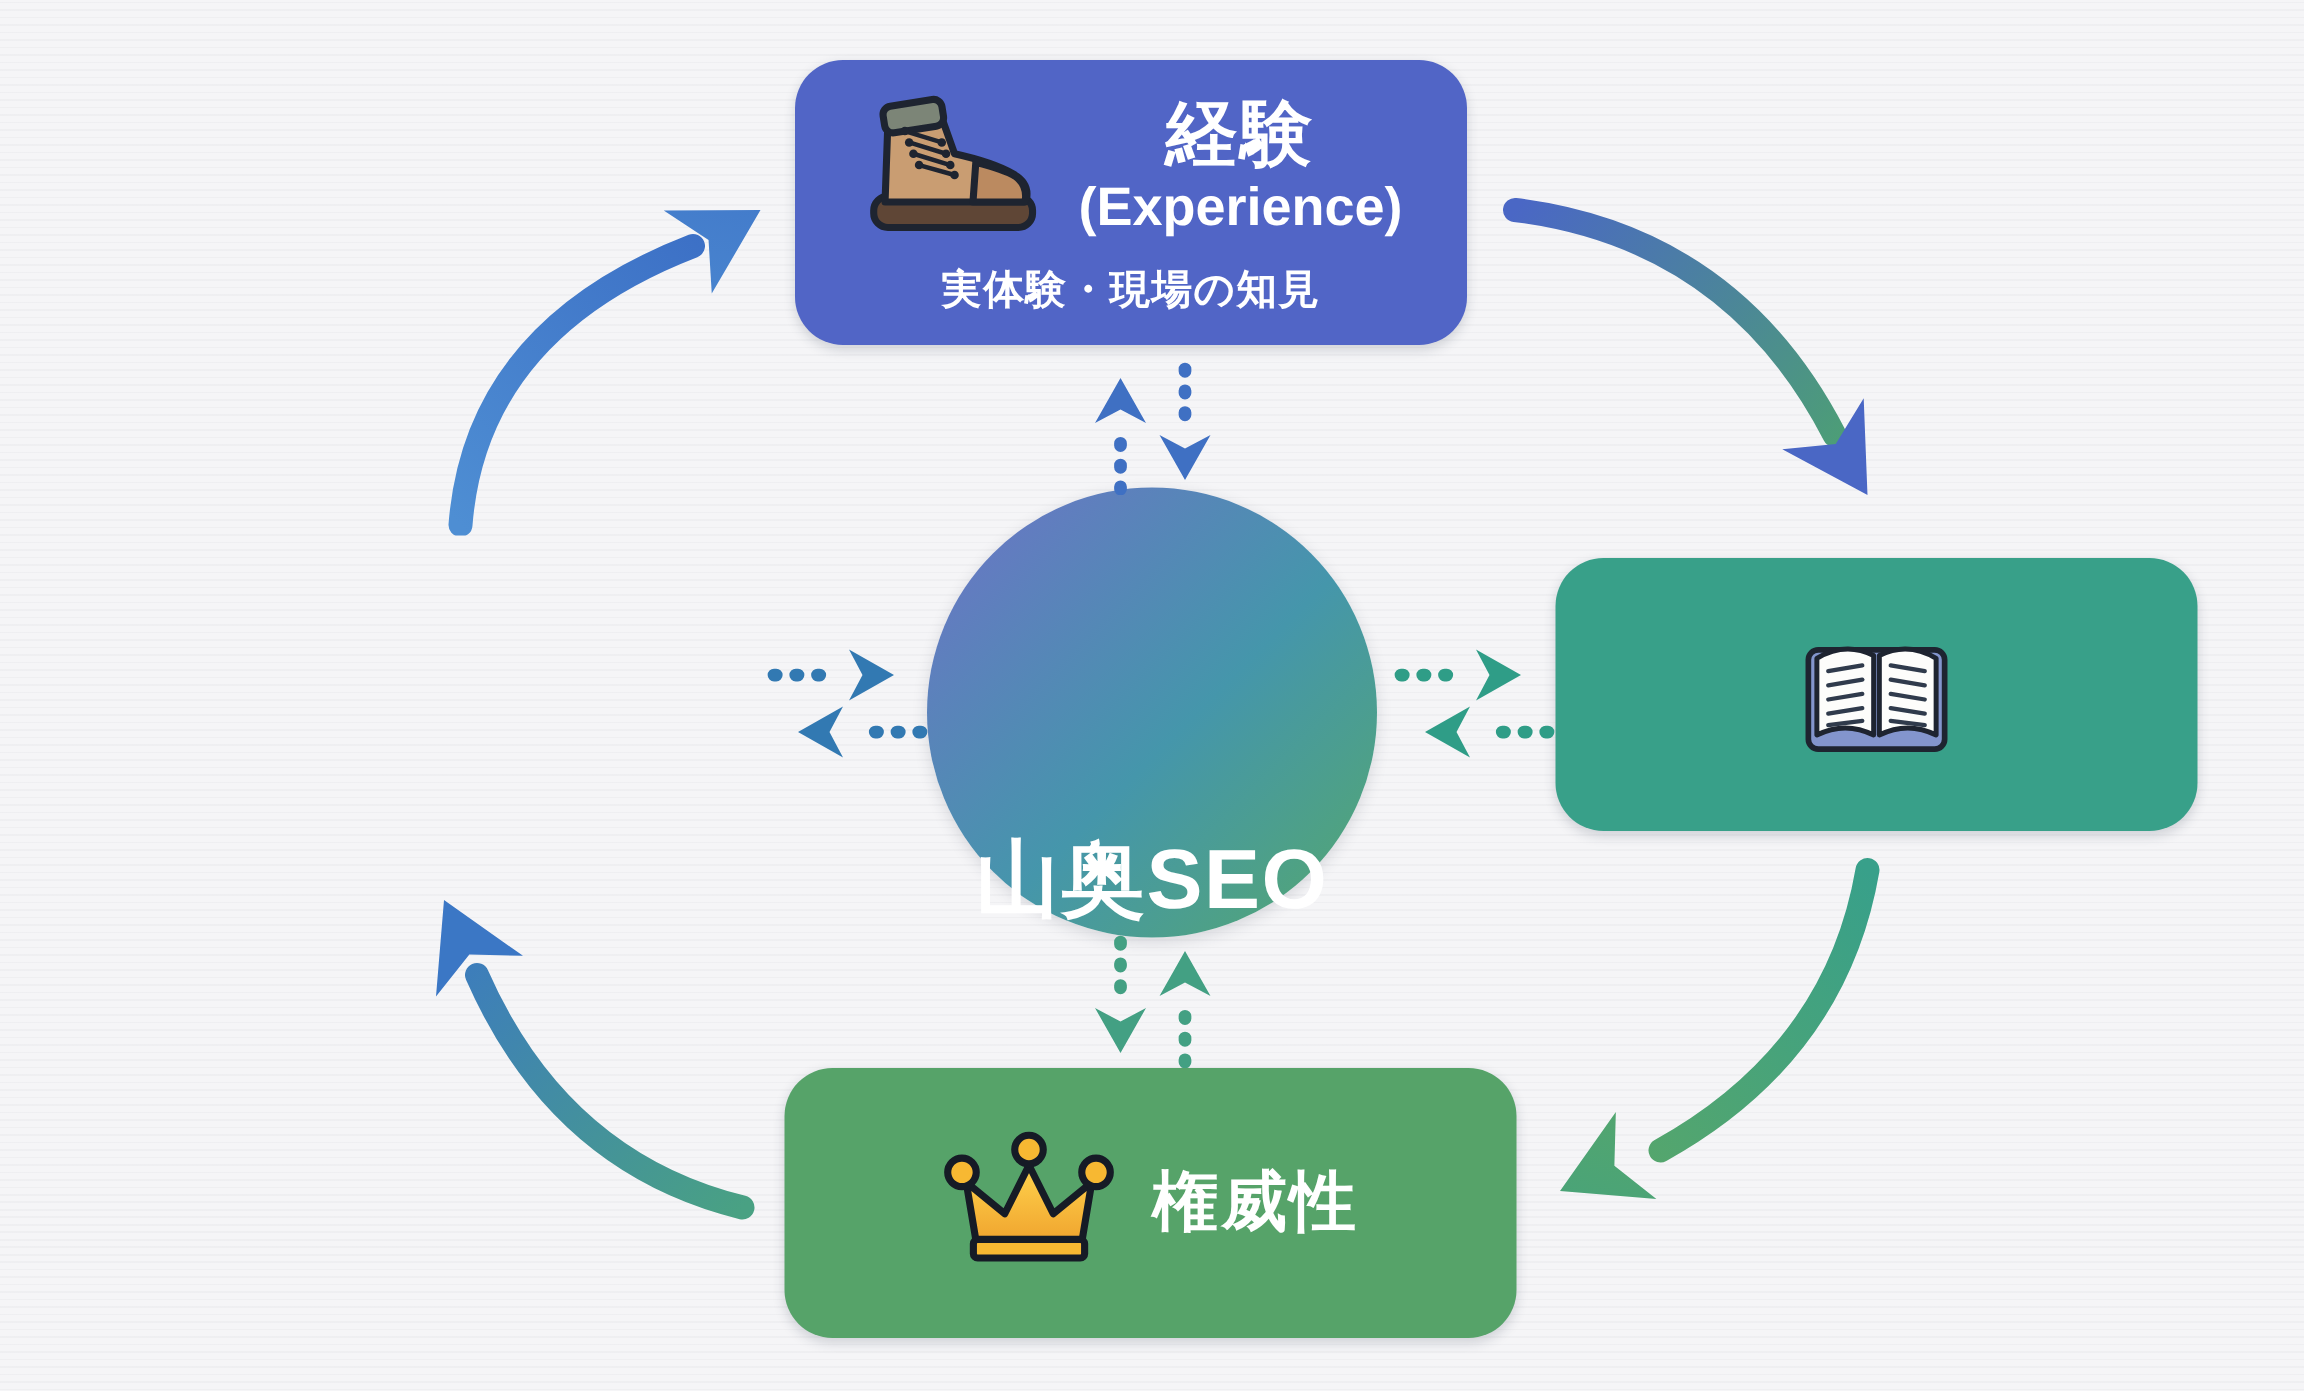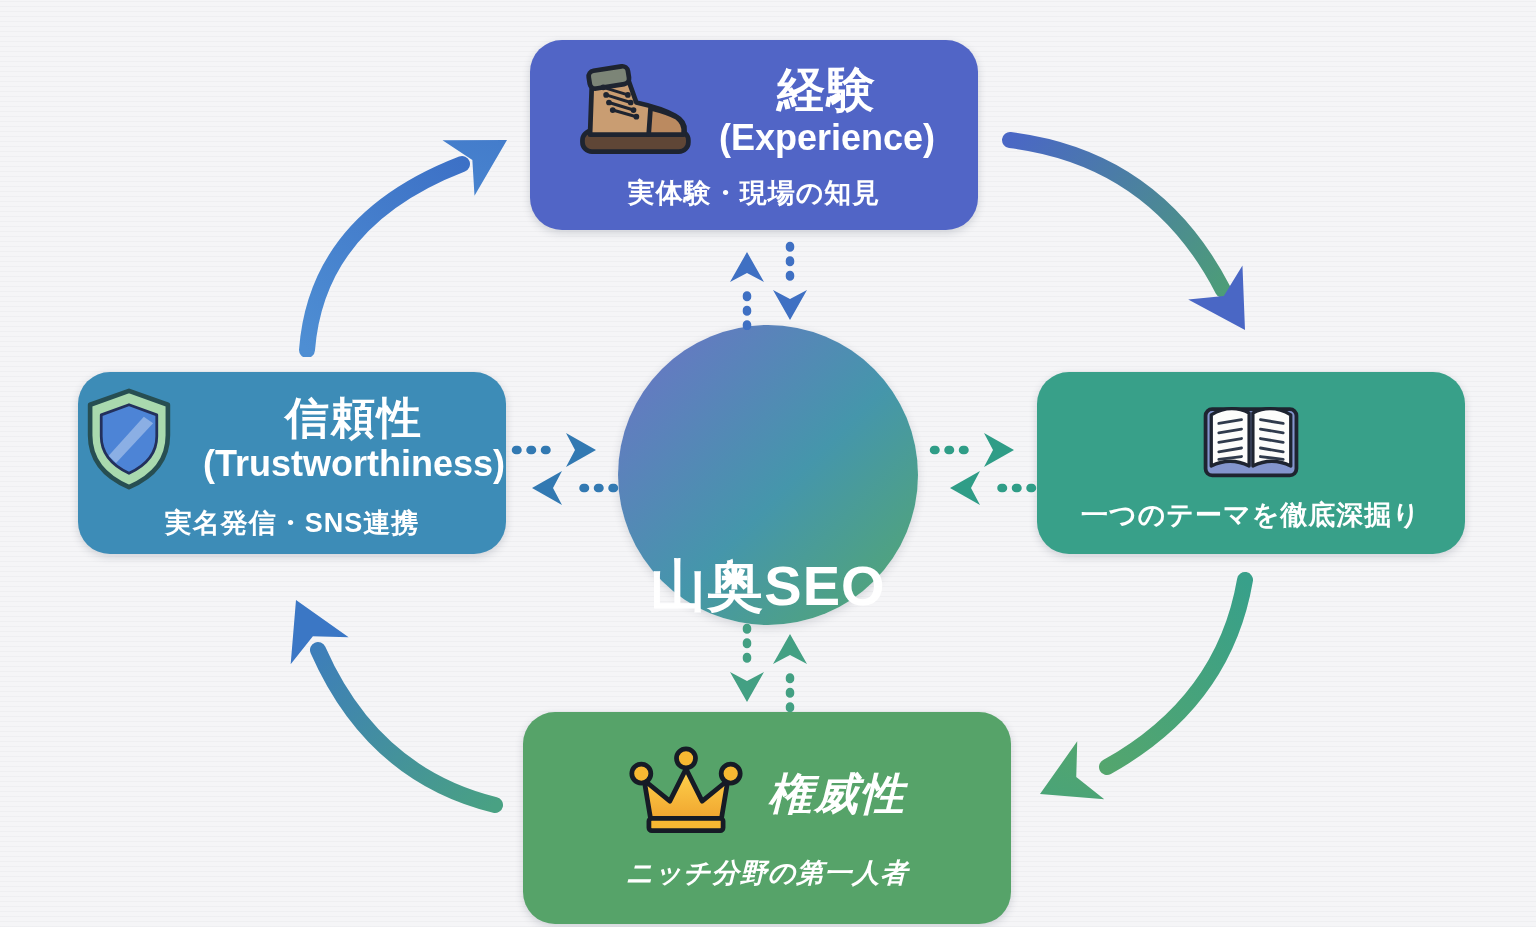--- a/index.html
+++ b/index.html
@@ -90,59 +90,43 @@
             <line x1="66" y1="37" x2="90" y2="41"></line>
           <line x1="22" y1="51" x2="46" y2="47"></line>
             <line x1="66" y1="47" x2="90" y2="51"></line>
           <line x1="22" y1="61" x2="46" y2="57"></line>
             <line x1="66" y1="57" x2="90" y2="61"></line>
           <line x1="22" y1="69" x2="46" y2="66"></line>
             <line x1="66" y1="66" x2="90" y2="69"></line>
         </g>
       </svg>
     </div>
-    <div class="card-desc">一つのテーマを徹底深掘り</div>
-  </div>
-
-  <div class="card" style="left: 523px; top: 712px; width: 488px; height: 212px; background-color: rgb(86, 163, 105); font-style: italic;">
+  </div>
+
+  <div class="card" style="left: 523px; top: 712px; width: 488px; height: 180px; background-color: rgb(86, 163, 105);">
     <div class="card-main">
       <svg class="icon" width="116" height="97" viewBox="0 0 122 102">
         <defs>
           <linearGradient id="goldgrad" x1="0" y1="0" x2="0" y2="1">
             <stop offset="0" stop-color="#ffd34d"></stop>
             <stop offset="1" stop-color="#f0a42e"></stop>
           </linearGradient>
         </defs>
         <path d="M24,78 L17,36 L44,58 L61,24 L78,58 L105,36 L98,78 Z" fill="url(#goldgrad)" stroke="#161b26" stroke-width="5" stroke-linejoin="round"></path>
         <rect x="22" y="76" width="78" height="13" rx="3" stroke="#161b26" stroke-width="5" fill="#f7b832"></rect>
         <circle cx="14" cy="29" r="10" stroke="#161b26" stroke-width="5" fill="#f7b832"></circle>
         <circle cx="61" cy="13" r="10" stroke="#161b26" stroke-width="5" fill="#f7b832"></circle>
         <circle cx="108" cy="29" r="10" stroke="#161b26" stroke-width="5" fill="#f7b832"></circle>
       </svg>
       <div class="titles">
         <div class="card-title">権威性</div>
       </div>
     </div>
-    <div class="card-desc">ニッチ分野の第一人者</div>
-  </div>
-
-  <div class="card" style="left: 78px; top: 372px; width: 428px; height: 182px; background-color: rgb(61, 140, 183);">
-    <div class="card-main">
-      <svg class="icon" width="100" height="108" viewBox="0 0 108 116">
-        <path d="M54,6 L96,21 L96,54 Q96,92 54,110 Q12,92 12,54 L12,21 Z" stroke="#274e52" stroke-width="5" stroke-linejoin="round" fill="#a9d9ae"></path>
-        <path d="M54,21 L84,32 L84,55 Q84,81 54,95 Q24,81 24,55 L24,32 Z" stroke="#23305c" stroke-width="3" stroke-linejoin="round" fill="#4d84d6"></path>
-        <path d="M32,76 L70,34 L80,41 L40,84 Z" fill="rgba(255,255,255,0.35)"></path>
-      </svg>
-      <div class="titles">
-        <div class="card-title">信頼性</div>
-        <div class="card-sub">(Trustworthiness)</div>
-      </div>
-    </div>
-    <div class="card-desc">実名発信・SNS連携</div>
-  </div>
+  </div>
+
 
   <svg class="abs" style="left:262px;top:102px;" width="270" height="255" viewBox="0 0 270 255">
     <defs>
       <linearGradient id="g-tl" gradientUnits="userSpaceOnUse" x1="45" y1="248" x2="240" y2="40">
         <stop offset="0" stop-color="#4e8ed3"></stop>
         <stop offset="1" stop-color="#3a6cc4"></stop>
       </linearGradient>
     </defs>
     <path d="M45,248 Q55,118 200,62" fill="none" stroke="url(#g-tl)" stroke-width="16" stroke-linecap="round"></path>
     <polygon points="0,0 -56,-32 -40,0 -56,32" transform="translate(245,38) rotate(-30)" fill="url(#g-tl)"></polygon>

